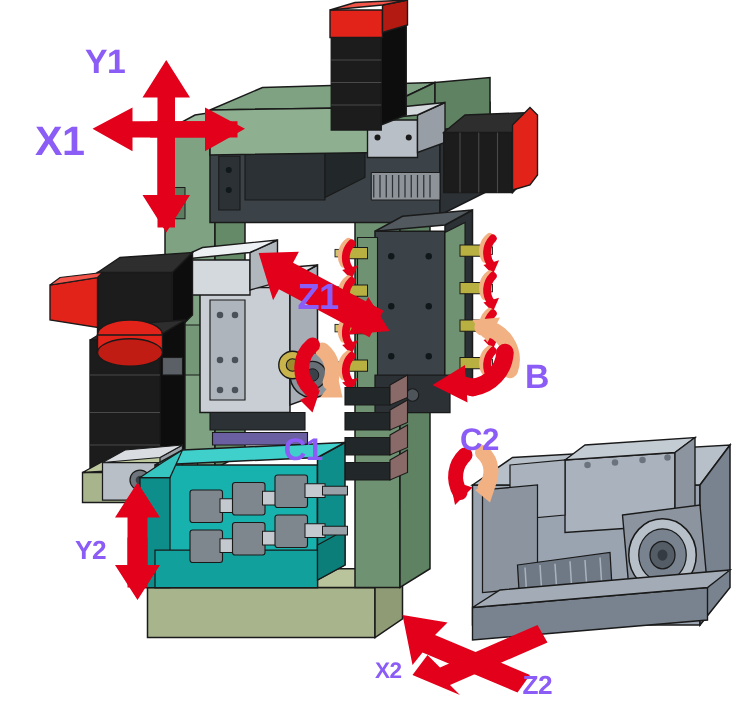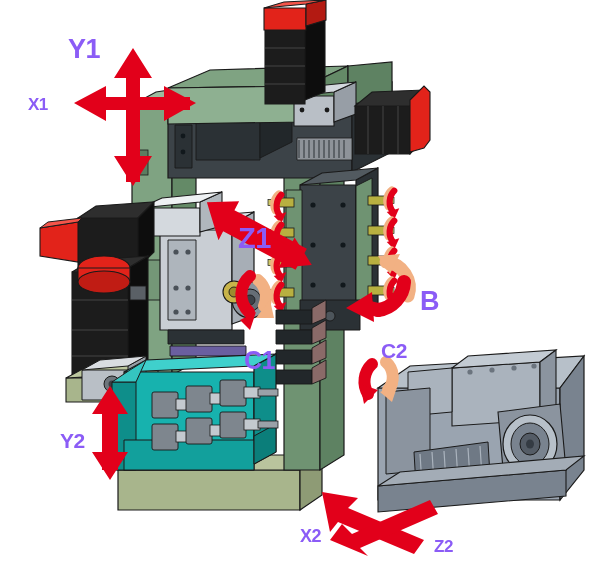--- a/index.html
+++ b/index.html
@@ -391,22 +391,22 @@
 
     <g>
       <path d="M386,362 a20,20 0 0 1 2,28" fill="none" stroke="#f2b183" stroke-width="12" stroke-linecap="round"></path>
       <polygon points="380,392 398,384 392,402" fill="#f2b183"></polygon>
       <path d="M372,364 a24,24 0 0 0 -4,30" fill="none" stroke="#e2001a" stroke-width="12" stroke-linecap="round"></path>
       <polygon points="360,384 378,390 364,404" fill="#e2001a"></polygon>
     </g>
   </svg>
 
   <div class="axlabel" style="left:68px;top:36px;font-size:27px;">Y1</div>
-  <div class="axlabel" style="left:28px;top:96px;font-size:17px;">X1</div>
+  <div class="axlabel" style="left:28px;top:96px;font-size:33px;">X1</div>
   <div class="axlabel" style="left:238px;top:224px;font-size:29px;">Z1</div>
   <div class="axlabel" style="left:420px;top:288px;font-size:27px;">B</div>
-  <div class="axlabel" style="left:244px;top:348px;font-size:25px;">C1</div>
-  <div class="axlabel" style="left:381px;top:340px;font-size:21px;">C2</div>
+  <div class="axlabel" style="left:227px;top:348px;font-size:25px;">C1</div>
+  <div class="axlabel" style="left:368px;top:340px;font-size:25px;">C2</div>
   <div class="axlabel" style="left:60px;top:430px;font-size:21px;">Y2</div>
   <div class="axlabel" style="left:300px;top:527px;font-size:18px;">X2</div>
-  <div class="axlabel" style="left:434px;top:538px;font-size:17px;">Z2</div>
+  <div class="axlabel" style="left:418px;top:538px;font-size:21px;">Z2</div>
 
 </div>
 
 </body></html>

